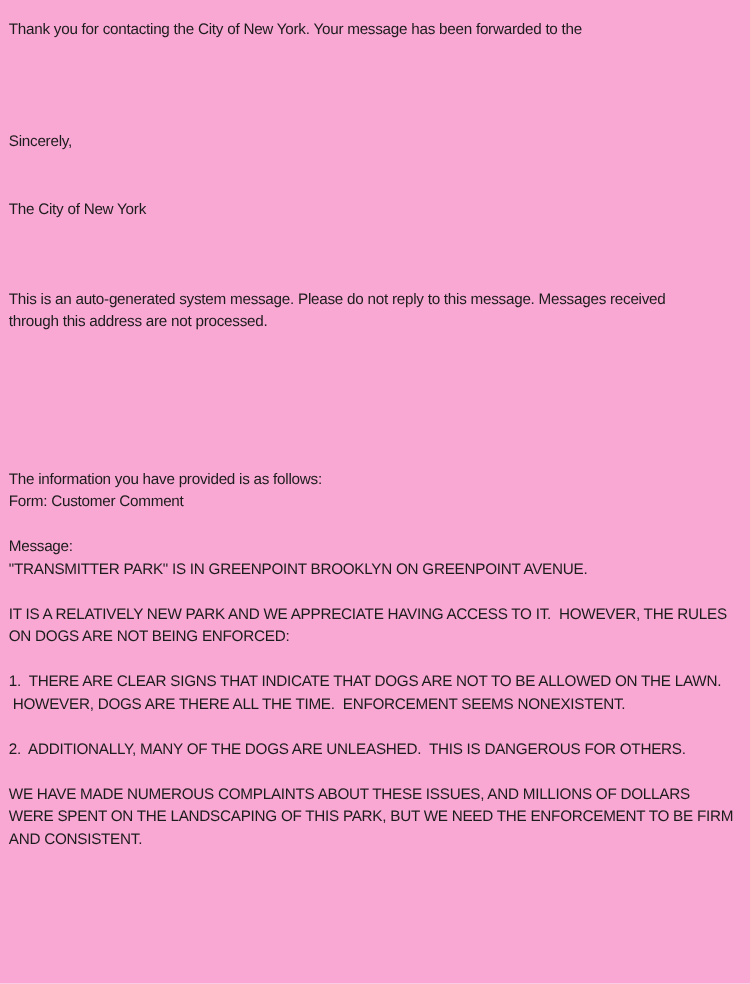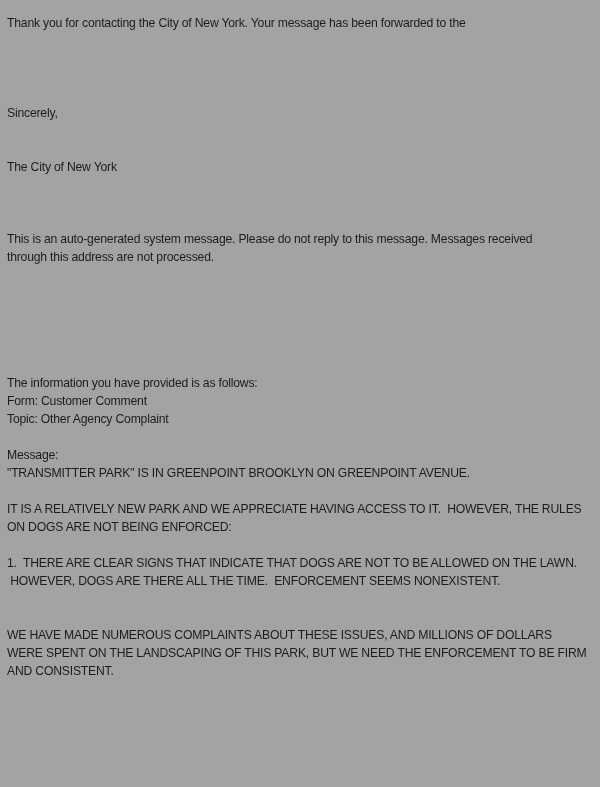--- a/index.html
+++ b/index.html
@@ -4,21 +4,21 @@
 <style>
   html, body {
     margin: 0;
     padding: 0;
     background: #ffffff;
   }
   .page {
     box-sizing: border-box;
     width: 600px;
     min-height: 787px;
-    background: #a3a3a3;
+    background: #f9a8d4;
     padding: 14px 6px 14px 7px;
     font-family: "Liberation Sans", sans-serif;
     font-size: 12.2px;
     line-height: 18px;
     letter-spacing: -0.2px;
     color: #1c1c1c;
     overflow: hidden;
   }
   .ln {
     white-space: pre;
@@ -44,28 +44,28 @@
   <div class="ln">This is an auto-generated system message. Please do not reply to this message. Messages received</div>
   <div class="ln">through this address are not processed.</div>
   <div class="ln"></div>
   <div class="ln"></div>
   <div class="ln"></div>
   <div class="ln"></div>
   <div class="ln"></div>
   <div class="ln"></div>
   <div class="ln">The information you have provided is as follows:</div>
   <div class="ln">Form: Customer Comment</div>
-  <div class="ln">Topic: Other Agency Complaint</div>
   <div class="ln"></div>
   <div class="ln">Message:</div>
   <div class="ln">"TRANSMITTER PARK" IS IN GREENPOINT BROOKLYN ON GREENPOINT AVENUE.</div>
   <div class="ln"></div>
   <div class="ln">IT IS A RELATIVELY NEW PARK AND WE APPRECIATE HAVING ACCESS TO IT.  HOWEVER, THE RULES</div>
   <div class="ln">ON DOGS ARE NOT BEING ENFORCED:</div>
   <div class="ln"></div>
   <div class="ln">1.  THERE ARE CLEAR SIGNS THAT INDICATE THAT DOGS ARE NOT TO BE ALLOWED ON THE LAWN.</div>
   <div class="ln"> HOWEVER, DOGS ARE THERE ALL THE TIME.  ENFORCEMENT SEEMS NONEXISTENT.</div>
   <div class="ln"></div>
+  <div class="ln">2.  ADDITIONALLY, MANY OF THE DOGS ARE UNLEASHED.  THIS IS DANGEROUS FOR OTHERS.</div>
   <div class="ln"></div>
   <div class="ln">WE HAVE MADE NUMEROUS COMPLAINTS ABOUT THESE ISSUES, AND MILLIONS OF DOLLARS</div>
   <div class="ln">WERE SPENT ON THE LANDSCAPING OF THIS PARK, BUT WE NEED THE ENFORCEMENT TO BE FIRM</div>
   <div class="ln">AND CONSISTENT.</div>
 </div>
 
 </body></html>

